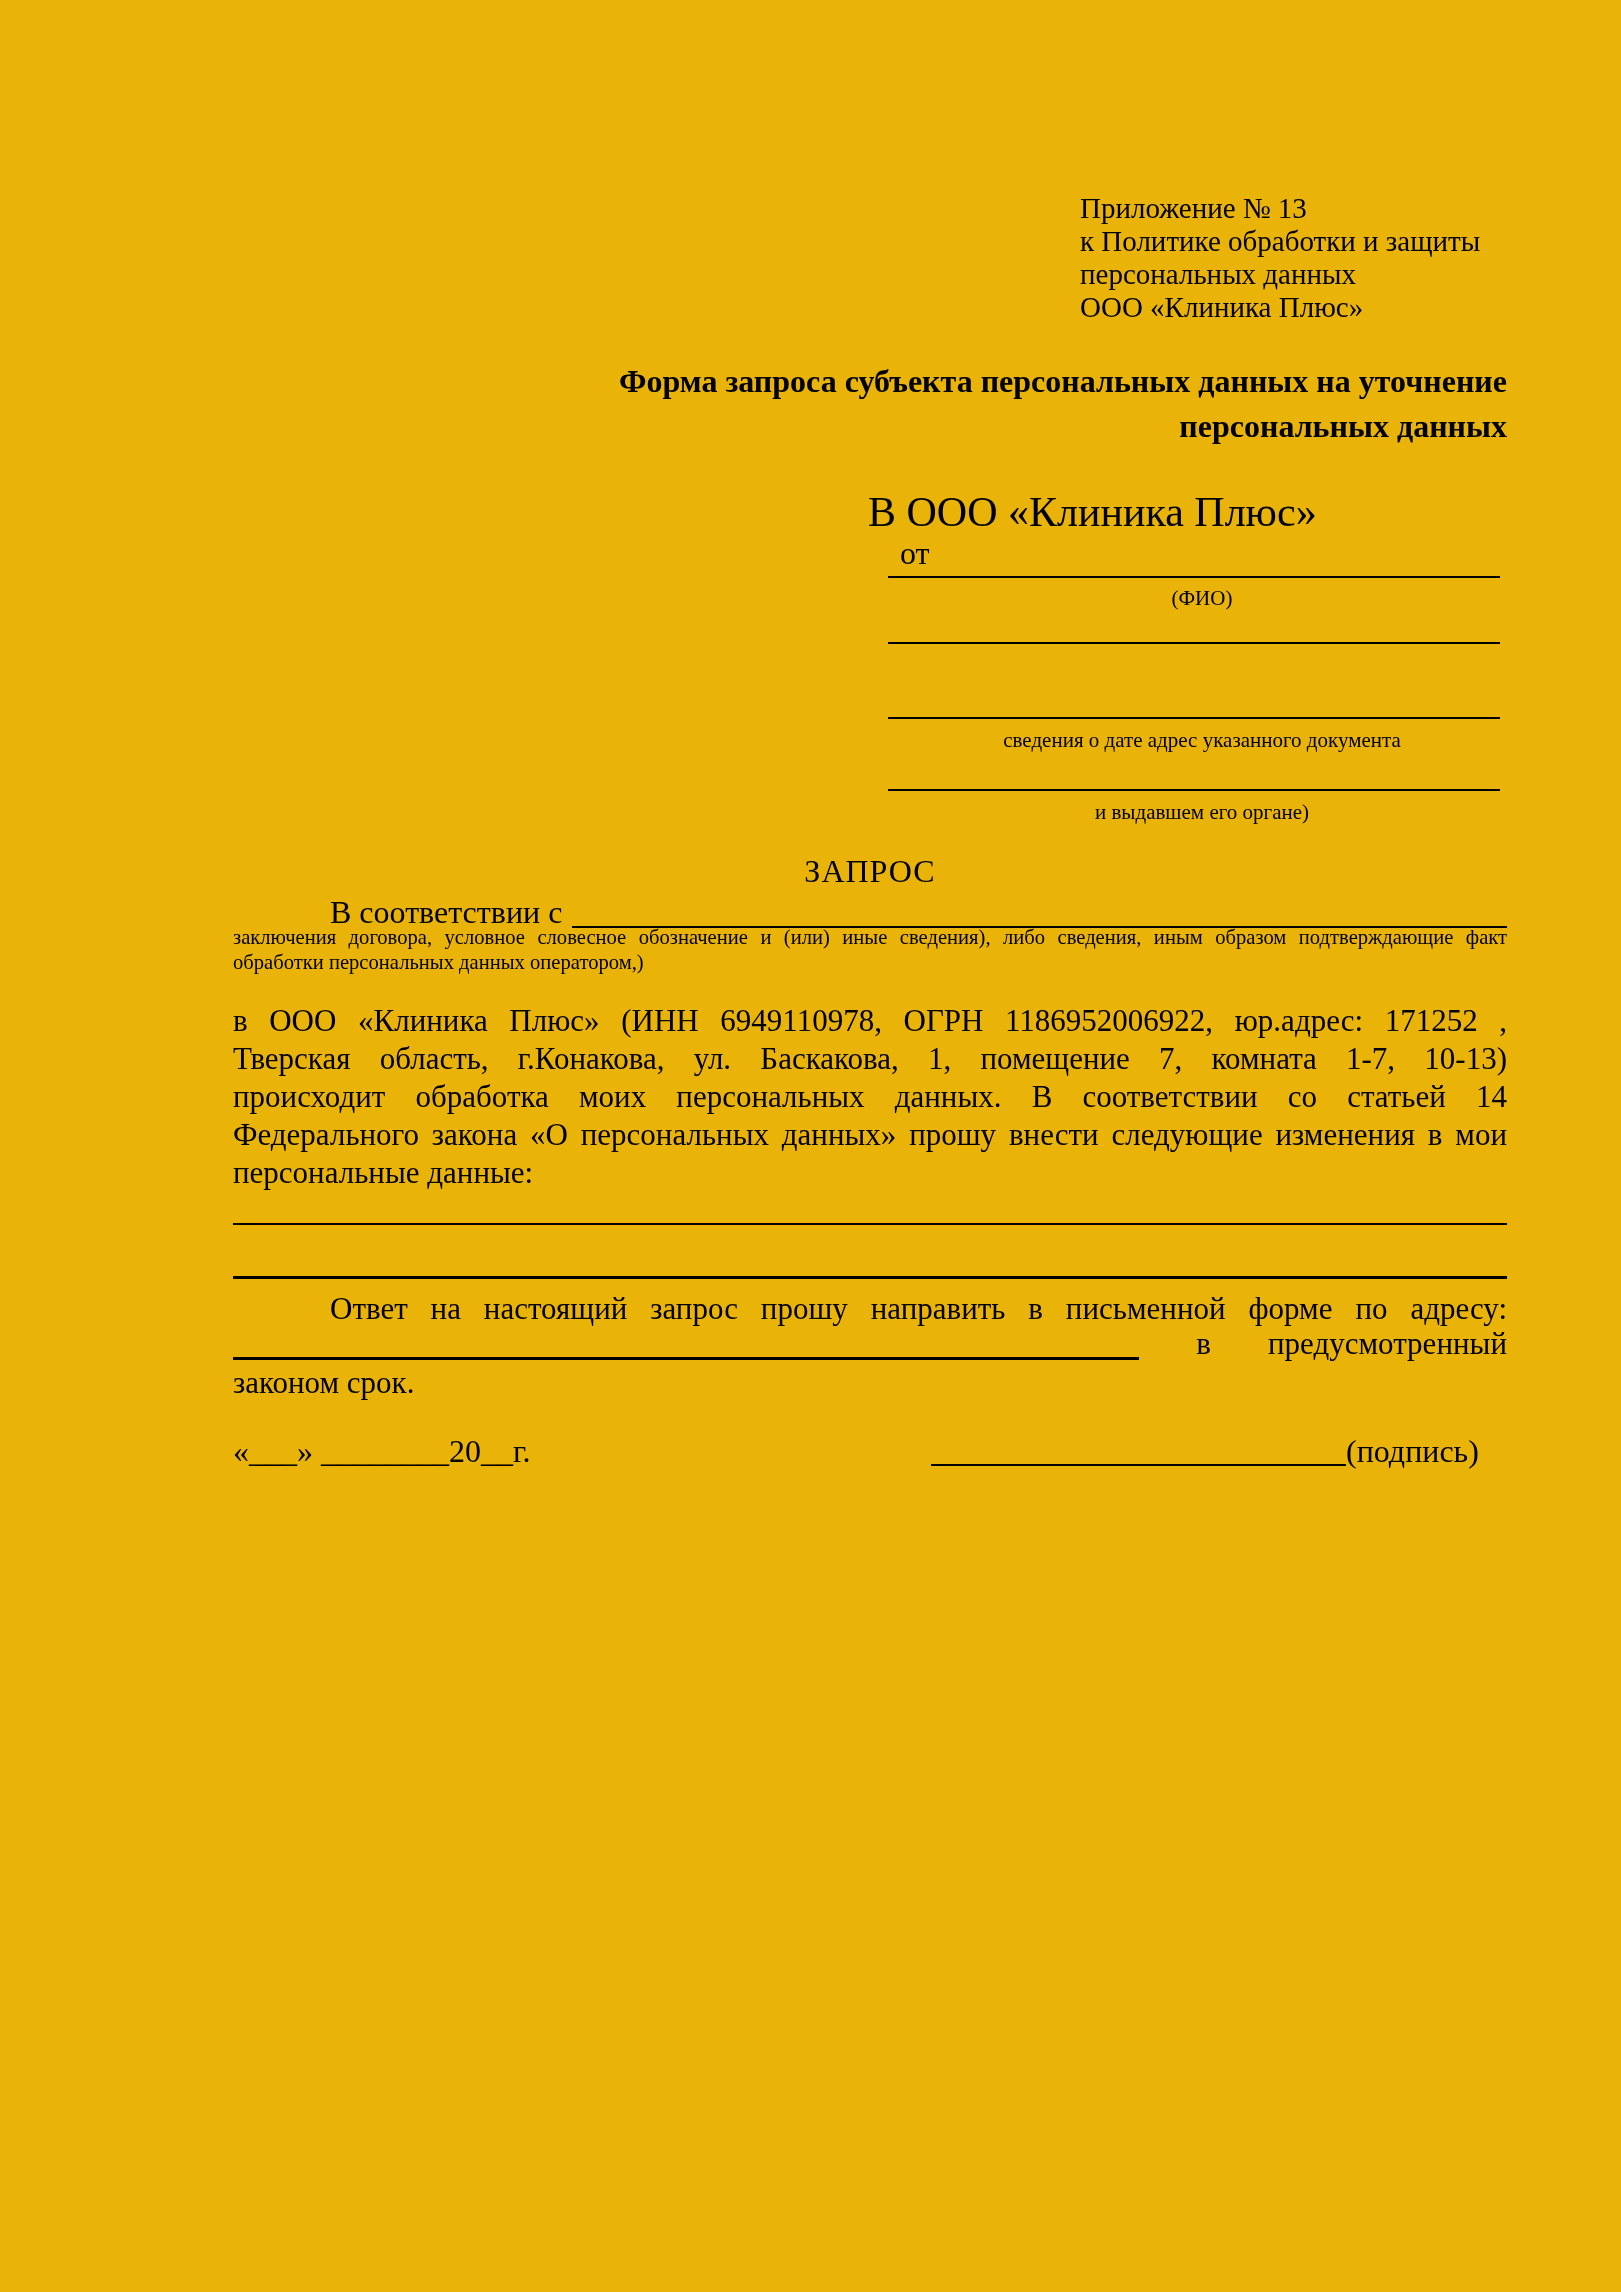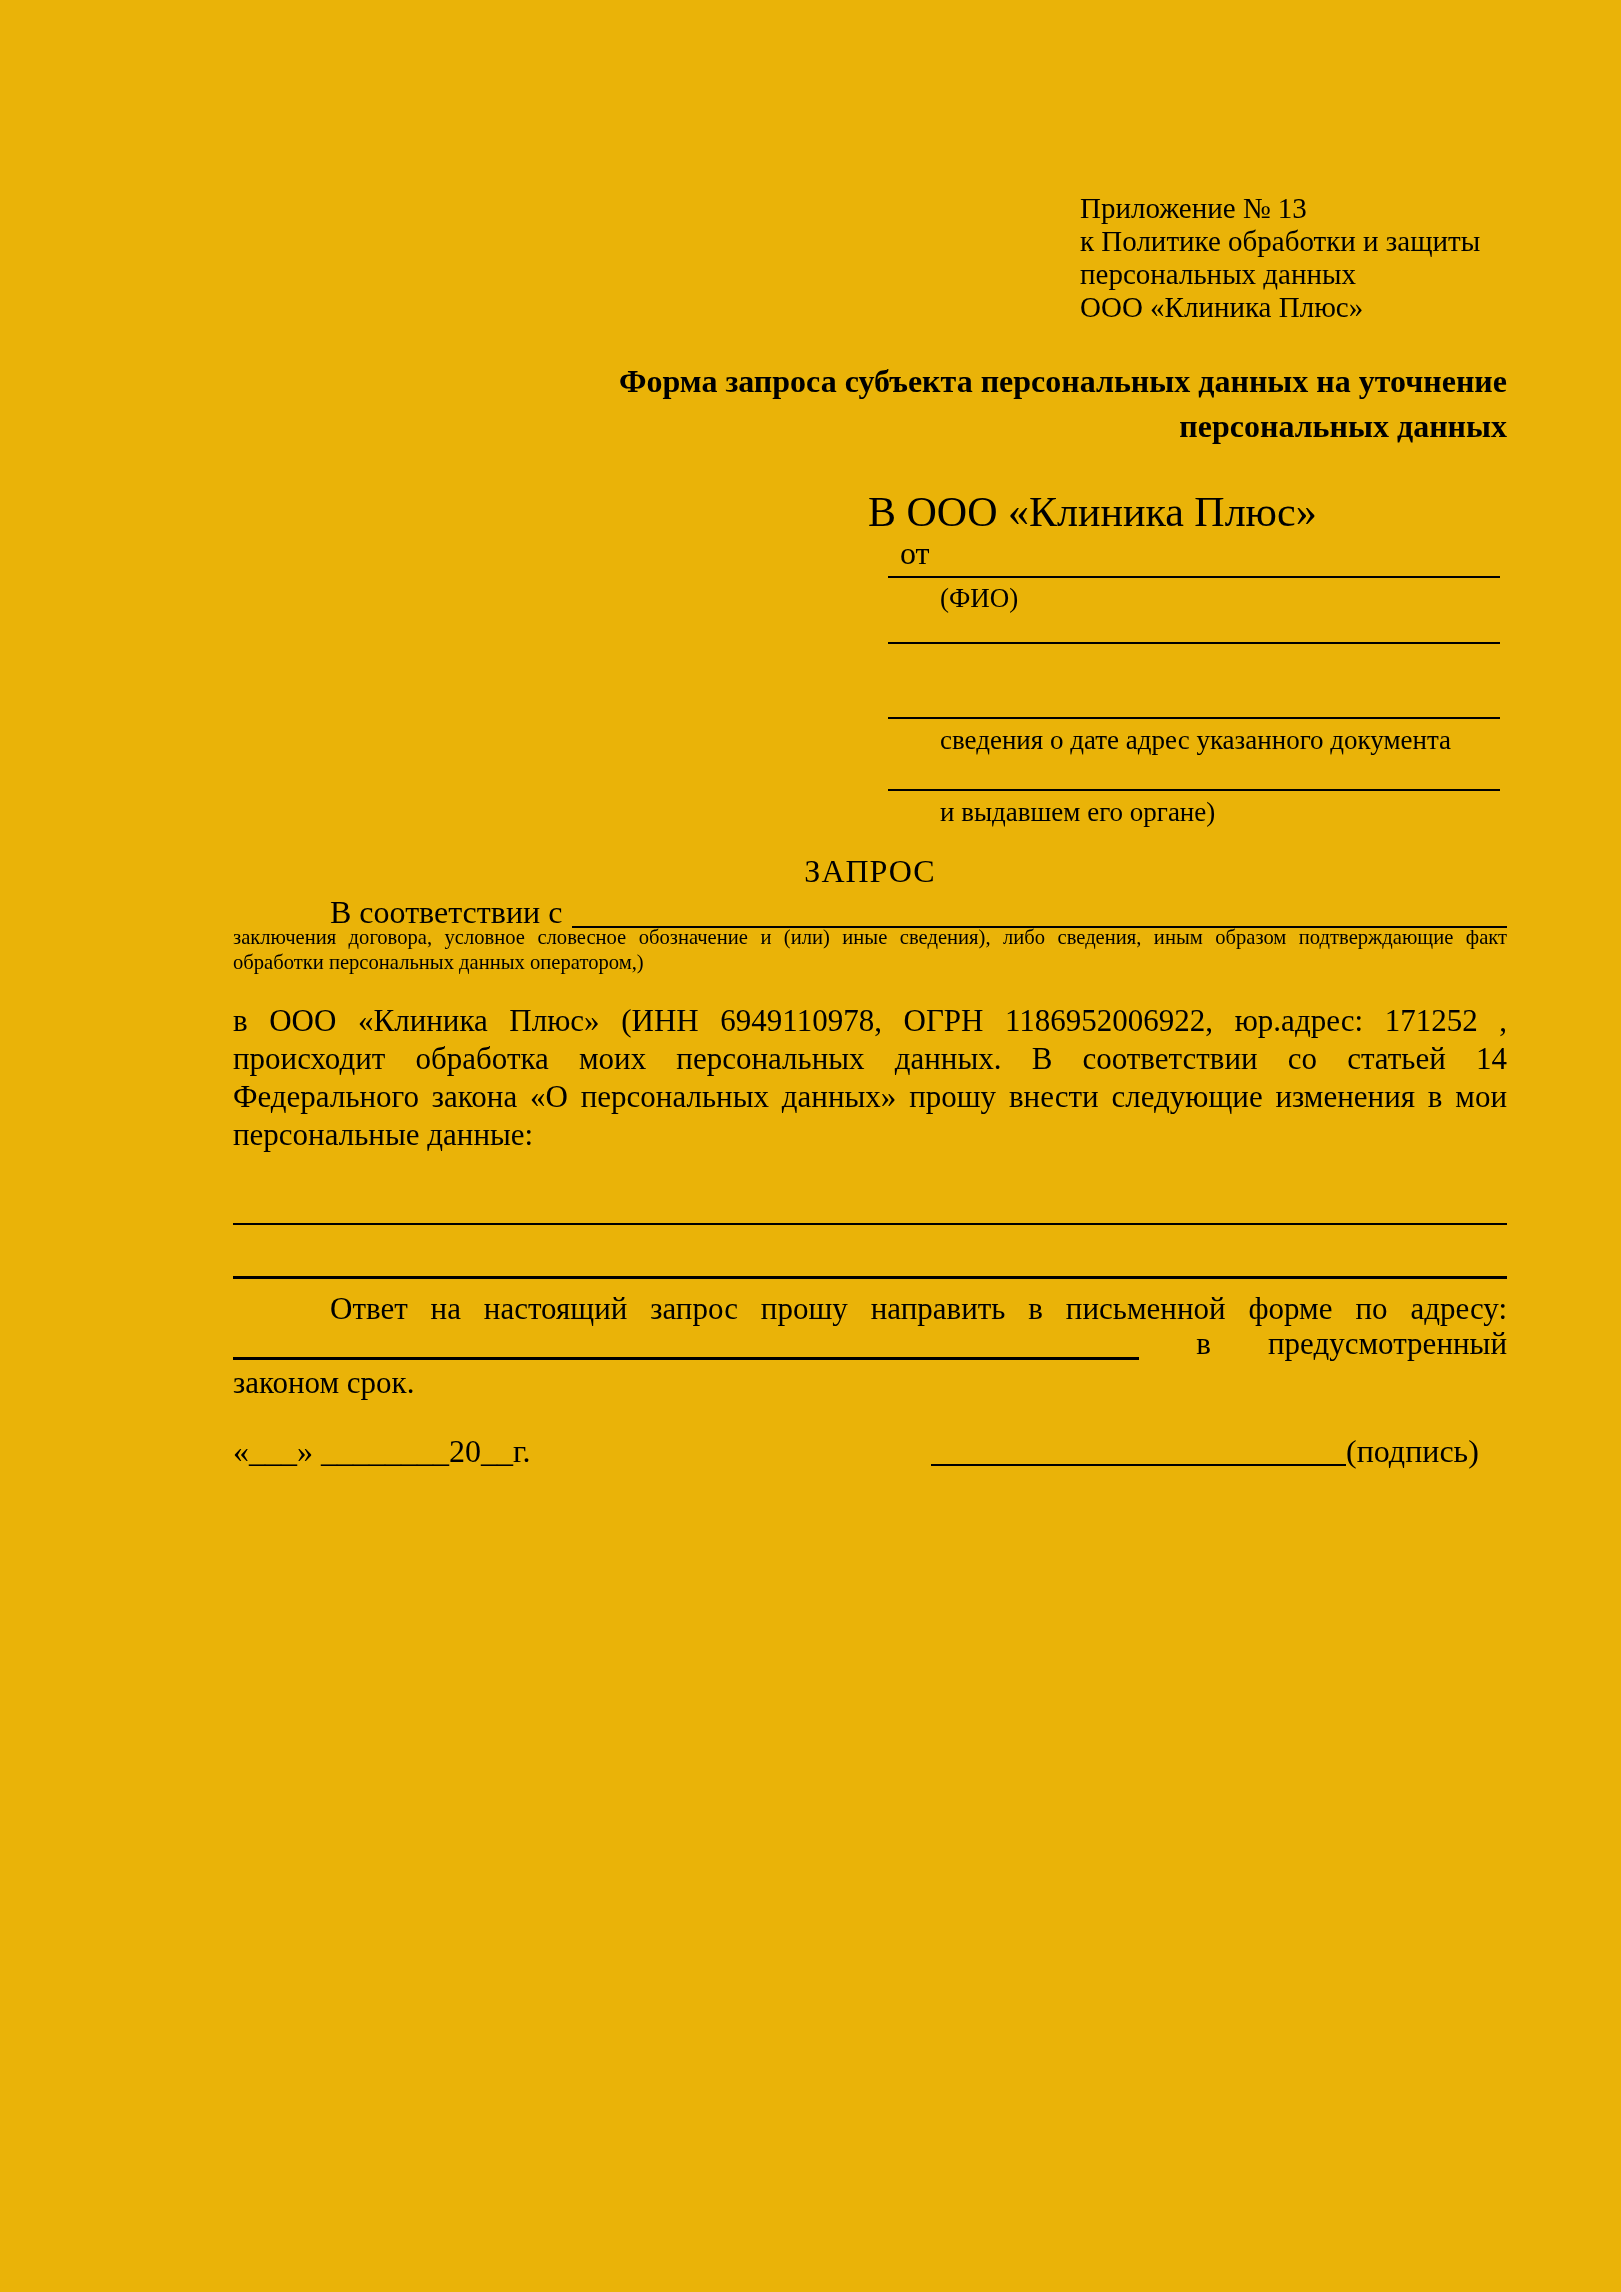--- a/index.html
+++ b/index.html
@@ -15,21 +15,21 @@
   .abs{position:absolute;}
   
   .header-block{left:1080px;top:192px;font-size:29px;line-height:33px;white-space:nowrap;}
   
   .doc-title{left:233px;top:359px;width:1274px;text-align:right;font-weight:bold;font-size:32px;line-height:45px;}
   
   .addr-to{left:868px;top:488px;font-size:42px;white-space:nowrap;}
   .addr-from{left:900px;top:535px;font-size:32px;}
   .field-line{left:888px;width:612px;height:0;border-top:2.9px solid #000;}
   .fl1{top:576px;} .fl2{top:642px;} .fl3{top:717px;} .fl4{top:789px;}
-  .field-caption{left:940px;width:612px;text-align:left;font-size:27px;line-height:25.5px;}
+  .field-caption{left:896px;width:612px;text-align:center;font-size:21px;line-height:25.5px;}
   .fc1{top:586px;} .fc2{top:653px;} .fc3{top:728px;} .fc4{top:800px;}
   
   .zapros-heading{left:233px;top:853px;width:1274px;text-align:center;font-size:32px;letter-spacing:1px;}
   .intro-line{left:233px;top:894px;width:1274px;display:flex;font-size:32px;line-height:37px;}
   .intro-indent{width:97px;flex:none;}
   .intro-label{flex:none;white-space:nowrap;}
   .intro-fill{flex:1;border-bottom:2.9px solid #000;margin-left:9.8px;margin-bottom:2.9px;}
   .note{left:233px;top:925px;width:1274px;font-size:20.6px;line-height:24.5px;}
   .note .jl{text-align:justify;text-align-last:justify;}
   .note .first{text-indent:97px;}
@@ -87,20 +87,21 @@
     <span class="intro-fill"></span>
   </div>
 
   <div class="abs note">
     <div class="jl">заключения договора, условное словесное обозначение и (или) иные сведения), либо сведения, иным образом подтверждающие факт</div>
     <div>обработки персональных данных оператором,)</div>
   </div>
 
   <div class="abs body-para">
     <div class="jl">в ООО «Клиника Плюс» (ИНН 6949110978, ОГРН 1186952006922, юр.адрес: 171252 ,</div>
+    <div class="jl">Тверская область, г.Конакова, ул. Баскакова, 1, помещение 7, комната 1-7, 10-13)</div>
     <div class="jl">происходит обработка моих персональных данных. В соответствии со статьей 14</div>
     <div class="jl">Федерального закона «О персональных данных» прошу внести следующие изменения в мои</div>
     <div>персональные данные:</div>
   </div>
 
   <div class="abs blank-line bl-a"></div>
   <div class="abs blank-line bl-b"></div>
 
   <div class="abs resp-line1">Ответ на настоящий запрос прошу направить в письменной форме по адресу:</div>
   <div class="abs resp-line2">

